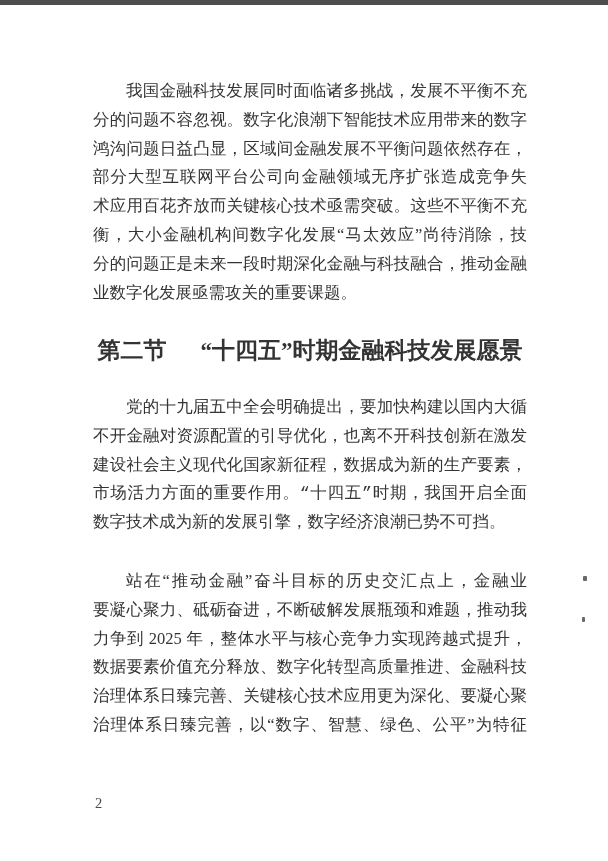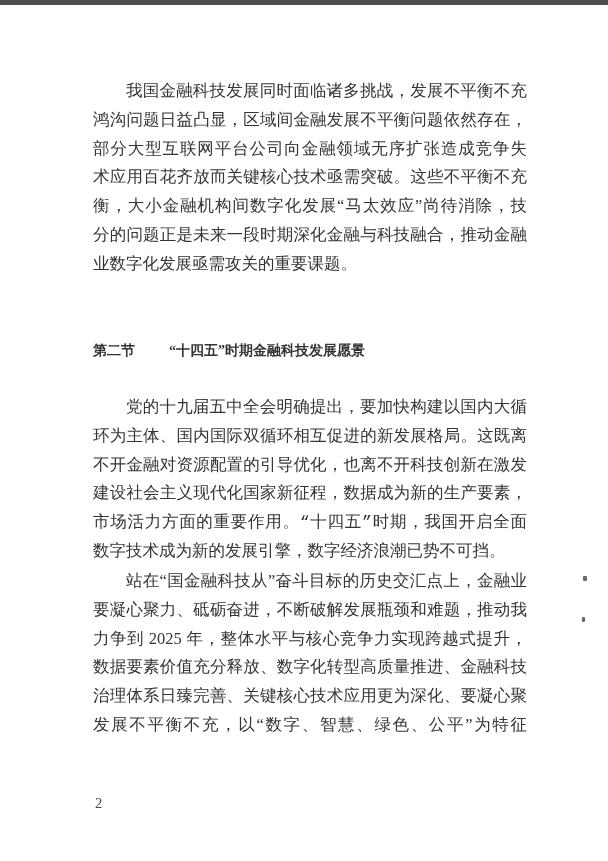--- a/index.html
+++ b/index.html
@@ -46,24 +46,25 @@
   .para-1 { top: 77px; }
   .para-2 { top: 394px; font-family: Liberation Mono, monospace; }
   .para-3 { top: 567px; }
   .section-heading {
     position: absolute;
     top: 336px;
     left: 93px;
     width: 434px;
     height: 30px;
     line-height: 30px;
-    font-size: 14px;
+    font-size: 23px;
     font-weight: bold;
     color: #333333;
     display: flex;
+    justify-content: center;
     align-items: center;
     gap: 34px;
     white-space: nowrap;
   }
   .page-number {
     position: absolute;
     top: 793px;
     left: 95px;
     font-size: 14.5px;
     line-height: 20px;
@@ -80,49 +81,49 @@
 </style>
 </head>
 <body>
 
 <div class="page">
 
   <div class="top-bar"></div>
 
   <div class="text-block para-1">
       <div class="line indent">我国金融科技发展同时面临诸多挑战，发展不平衡不充</div>
+      <div class="line">分的问题不容忽视。数字化浪潮下智能技术应用带来的数字</div>
       <div class="line">鸿沟问题日益凸显，区域间金融发展不平衡问题依然存在，</div>
       <div class="line">部分大型互联网平台公司向金融领域无序扩张造成竞争失</div>
       <div class="line">术应用百花齐放而关键核心技术亟需突破。这些不平衡不充</div>
       <div class="line">衡，大小金融机构间数字化发展“马太效应”尚待消除，技</div>
       <div class="line">分的问题正是未来一段时期深化金融与科技融合，推动金融</div>
       <div class="line end">业数字化发展亟需攻关的重要课题。</div>
     </div>
 
   <div class="section-heading">
     <span>第二节</span>
     <span>“十四五”时期金融科技发展愿景</span>
   </div>
 
   <div class="text-block para-2">
       <div class="line indent">党的十九届五中全会明确提出，要加快构建以国内大循</div>
-      <div class="line">环为主体、国内国际双循环相互促进的新发展格局。这既离</div>
       <div class="line">不开金融对资源配置的引导优化，也离不开科技创新在激发</div>
       <div class="line">建设社会主义现代化国家新征程，数据成为新的生产要素，</div>
       <div class="line">市场活力方面的重要作用。“十四五”时期，我国开启全面</div>
       <div class="line end">数字技术成为新的发展引擎，数字经济浪潮已势不可挡。</div>
     </div>
 
   <div class="text-block para-3">
-      <div class="line indent">站在“国金融科技从”奋斗目标的历史交汇点上，金融业</div>
+      <div class="line indent">站在“推动金融”奋斗目标的历史交汇点上，金融业</div>
       <div class="line">要凝心聚力、砥砺奋进，不断破解发展瓶颈和难题，推动我</div>
       <div class="line">力争到 2025 年，整体水平与核心竞争力实现跨越式提升，</div>
       <div class="line">数据要素价值充分释放、数字化转型高质量推进、金融科技</div>
       <div class="line">治理体系日臻完善、关键核心技术应用更为深化、要凝心聚力</div>
-      <div class="line">发展不平衡不充，以“数字、智慧、绿色、公平”为特征</div>
+      <div class="line">治理体系日臻完善，以“数字、智慧、绿色、公平”为特征</div>
     </div>
 
   <div class="page-number">2</div>
 
   <div class="speck speck-1"></div>
   <div class="speck speck-2"></div>
 
 </div>
 
 </body></html>

